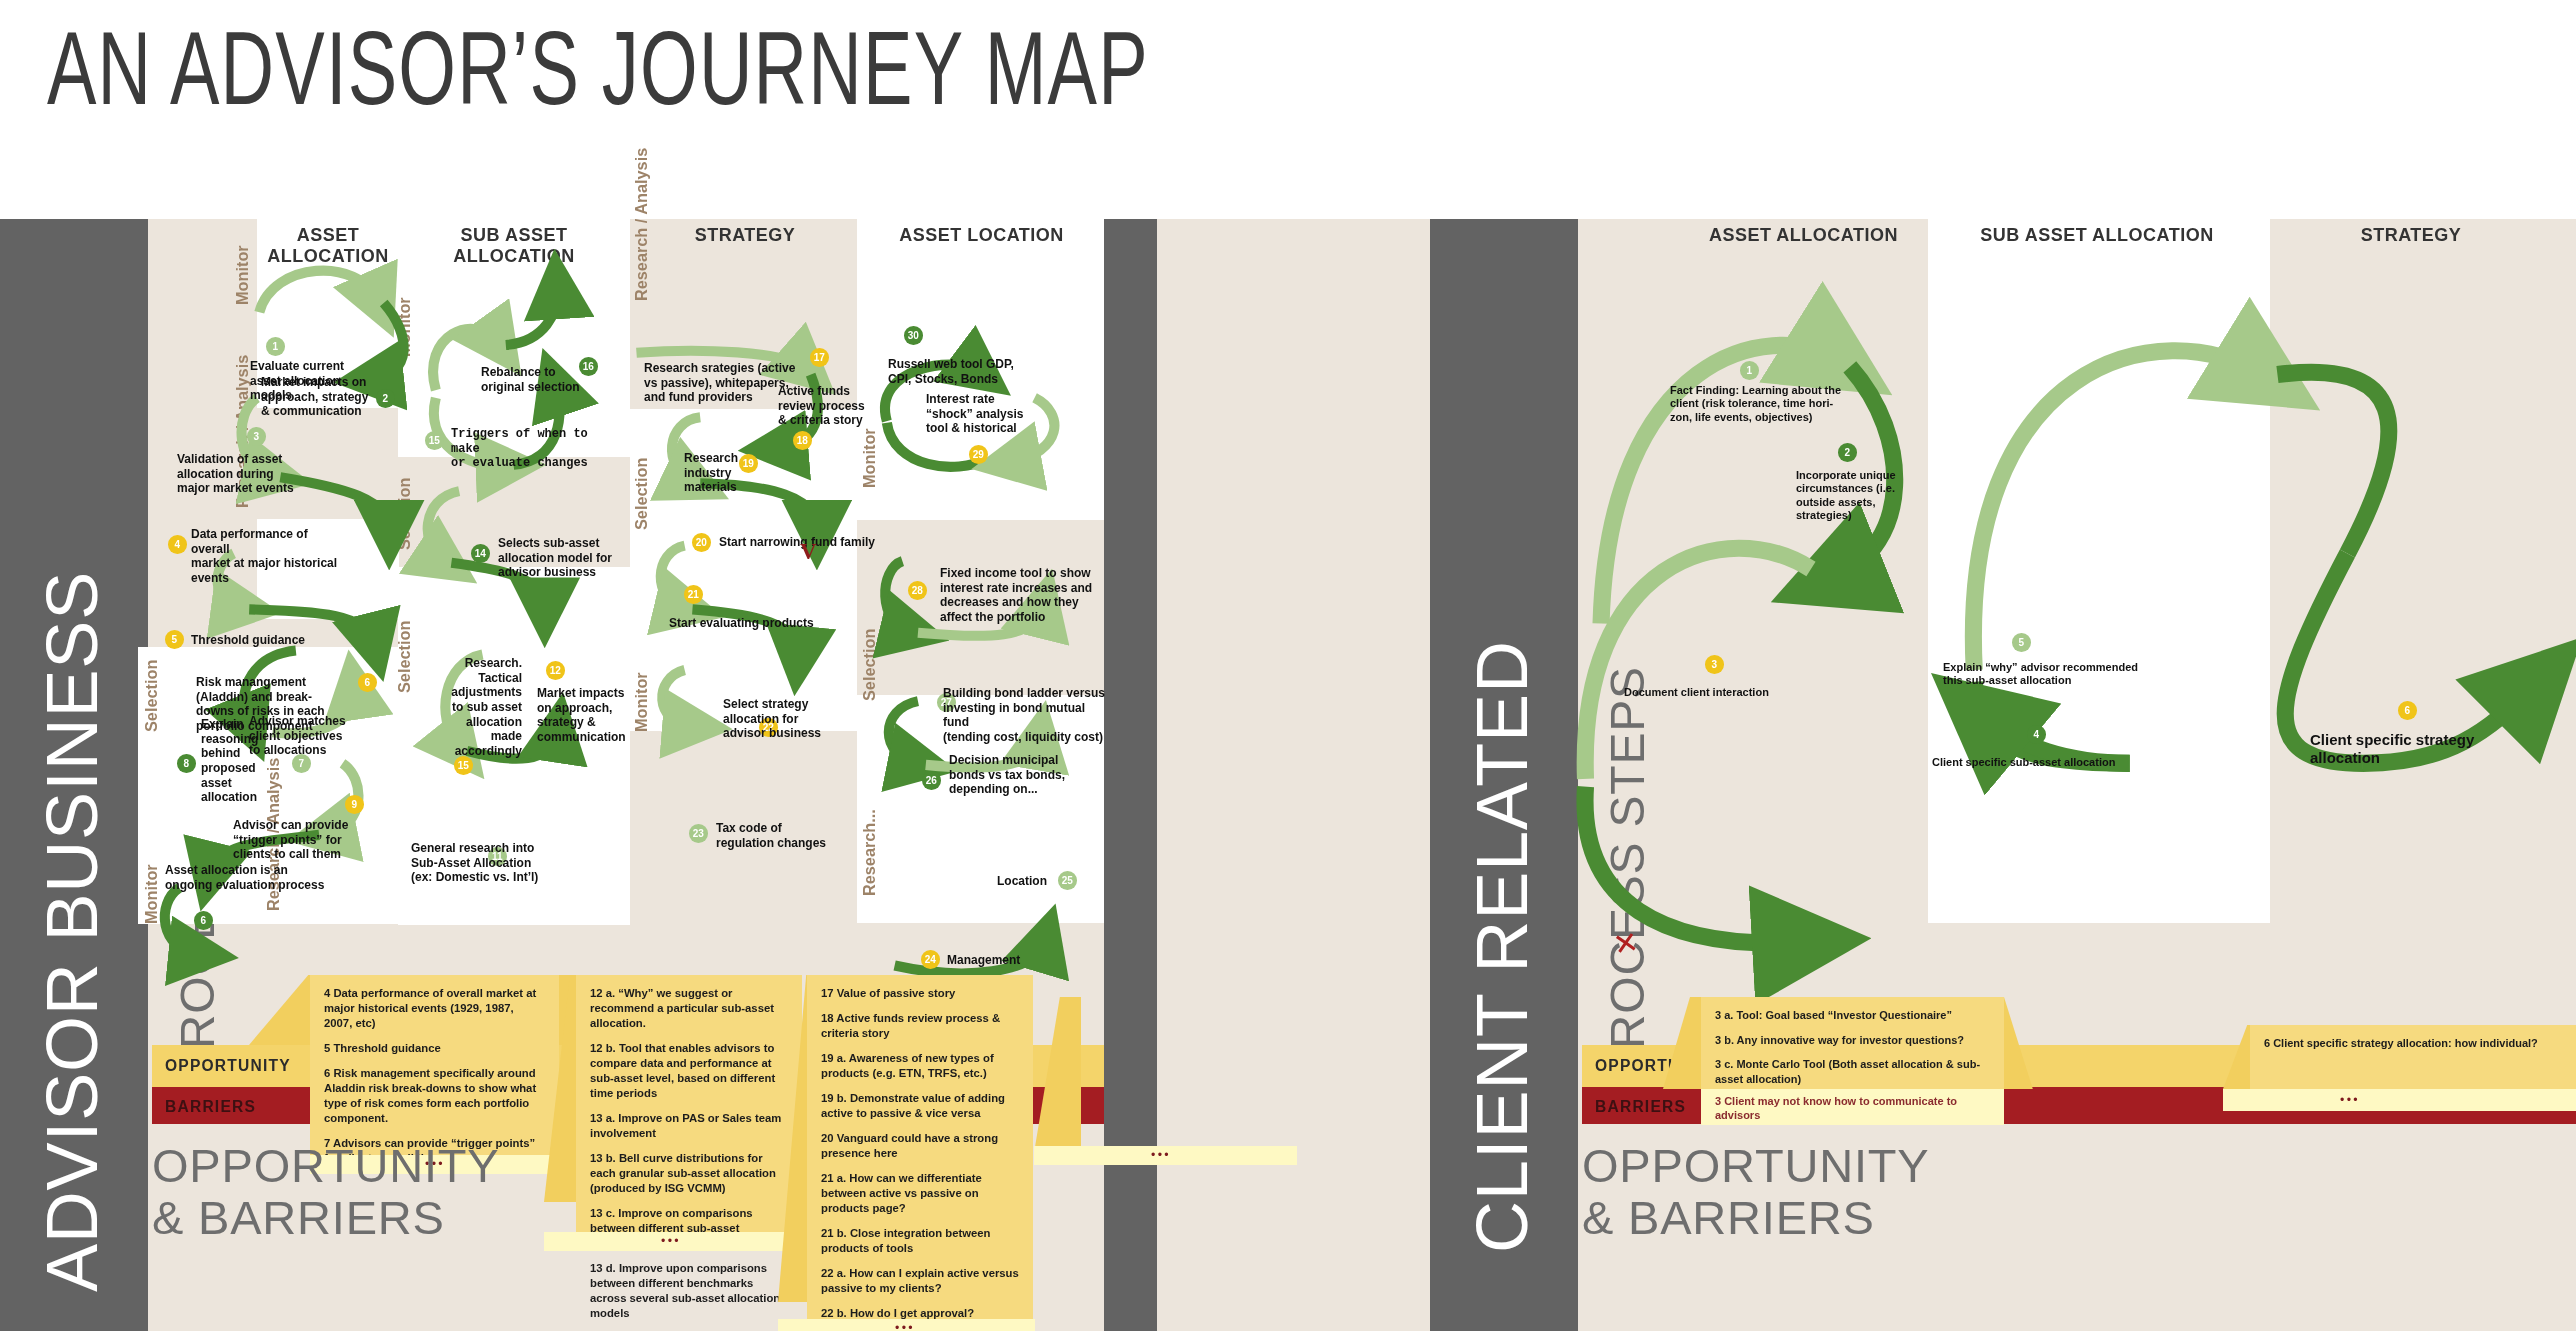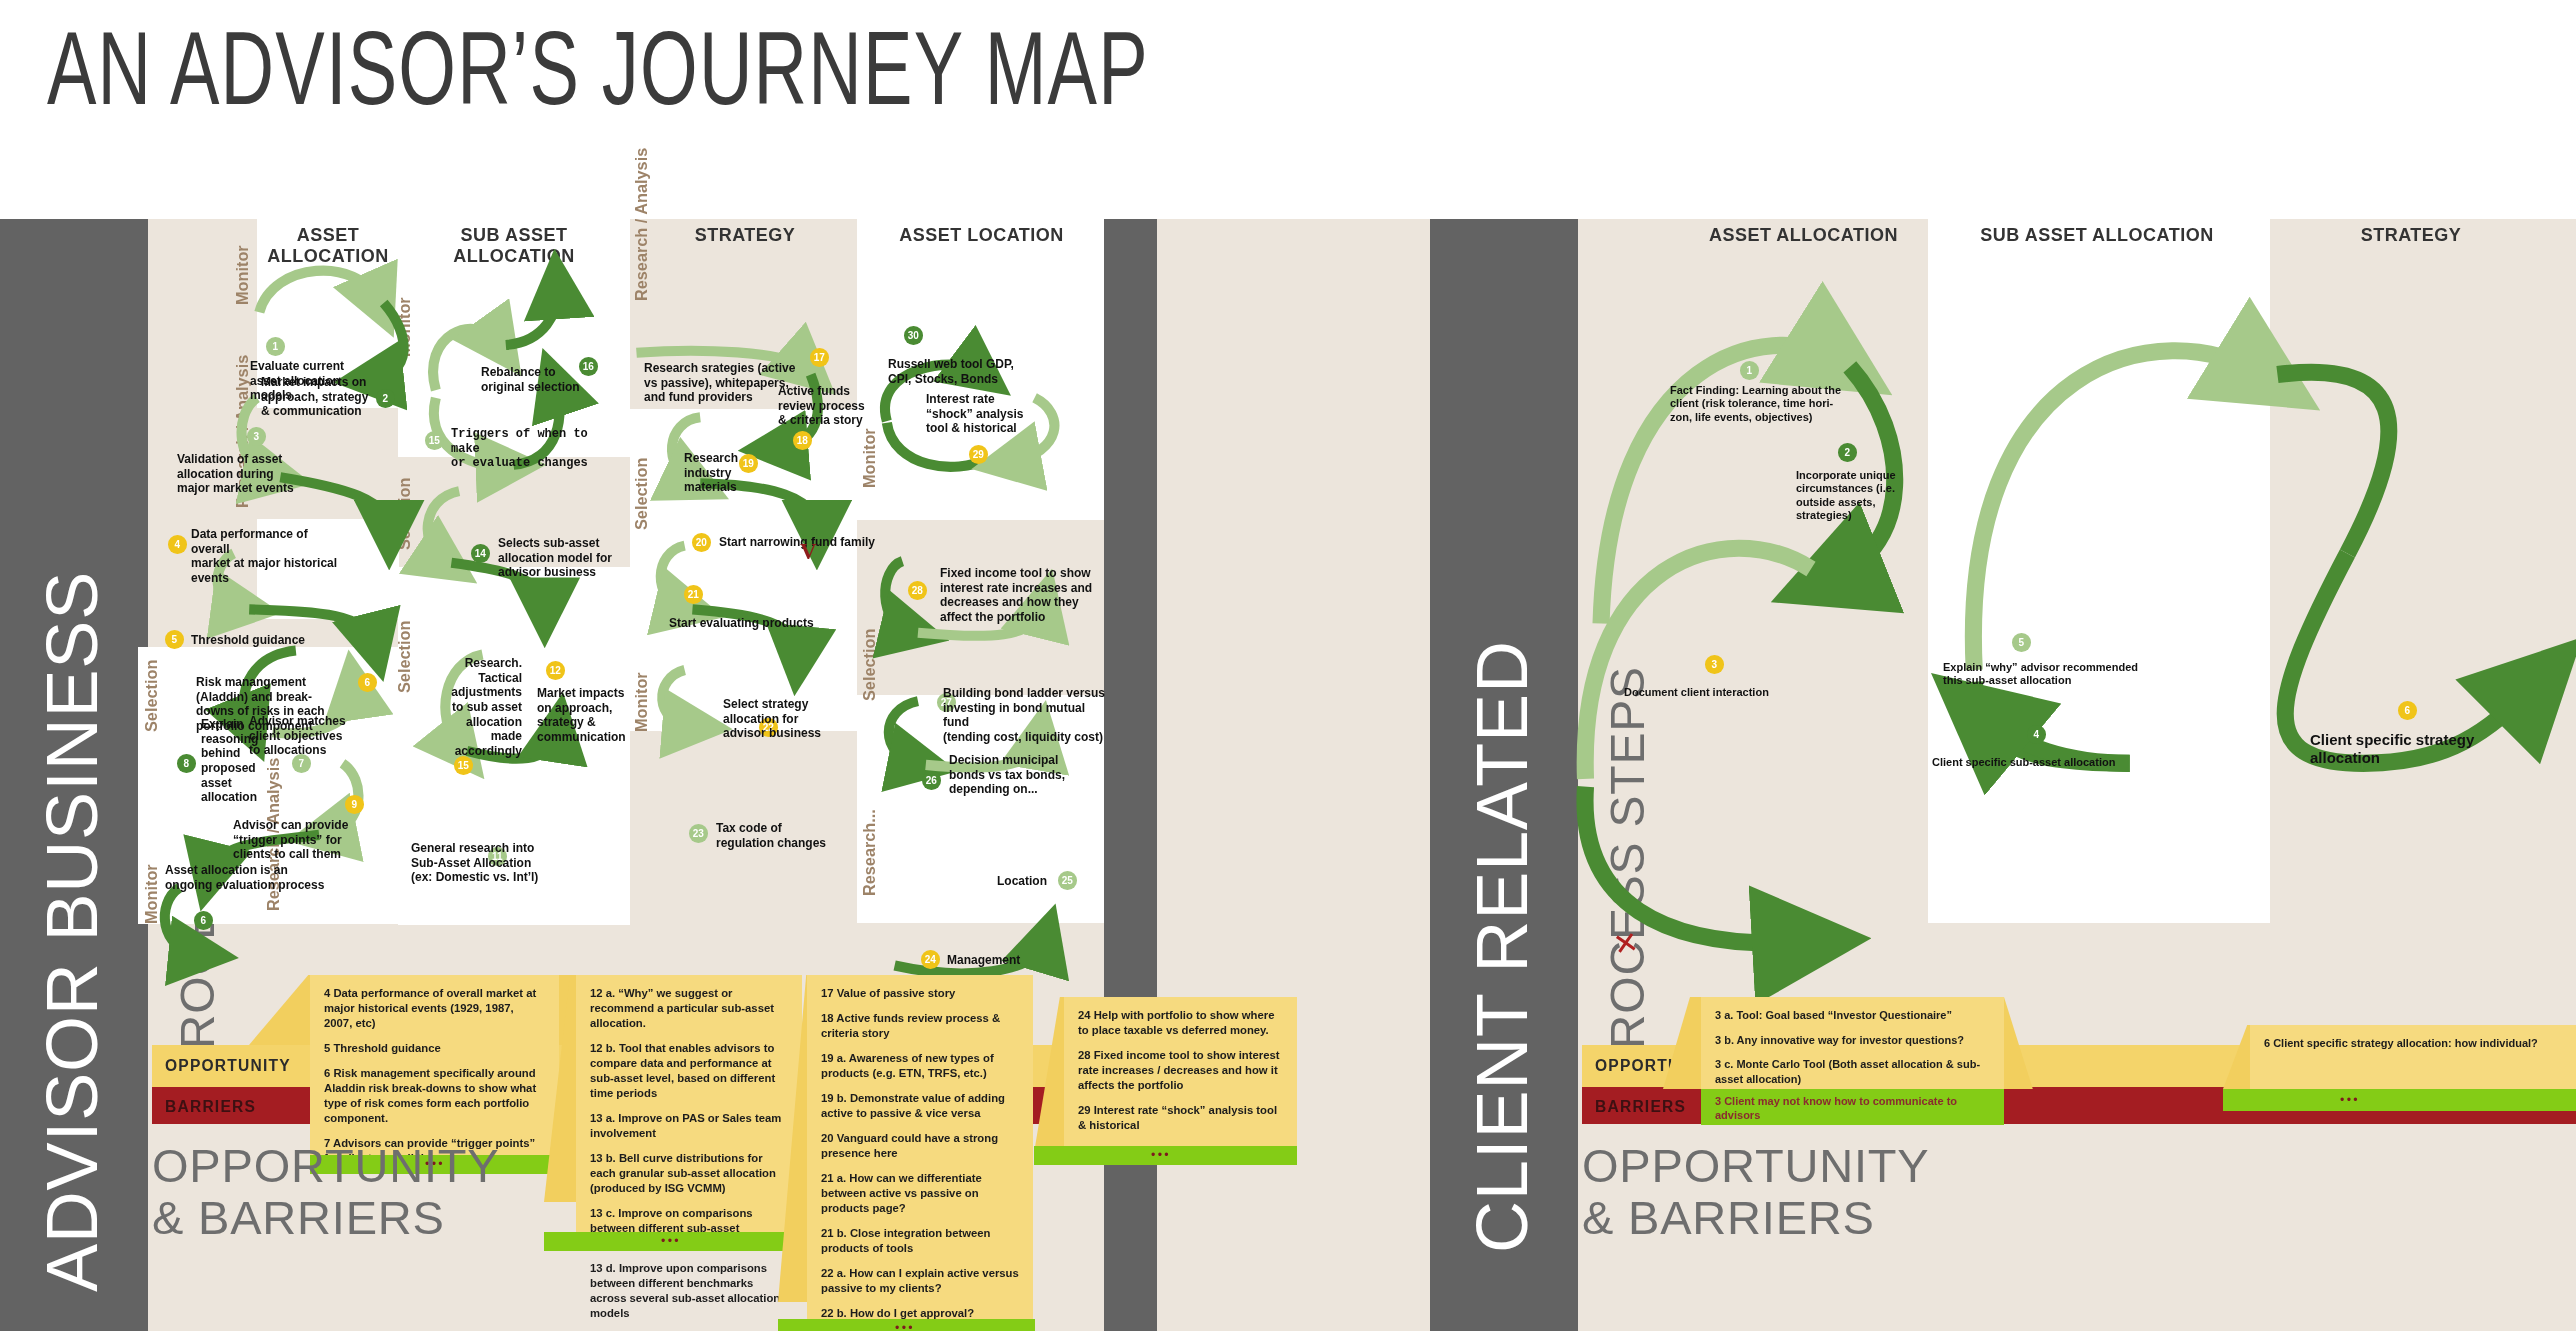--- a/index.html
+++ b/index.html
@@ -48,21 +48,21 @@
 
   
   .opp-band{position:absolute;background:#f4d46a;}
   .bar-band{position:absolute;background:#a41d22;}
   .band-label{position:absolute;font-size:15.6px;font-weight:bold;color:#2b2b2b;
        letter-spacing:1.2px;}
   .bar-label{color:#3d1012;}
   .oppbox{position:absolute;background:#f6da7f;box-sizing:border-box;
        padding:11px 14px;font-size:11.3px;line-height:1.33;color:#1c1c1c;font-weight:bold;}
   .oppbox p{margin:0 0 10px 0;}
-  .barbox{position:absolute;background:#84cc16;}
+  .barbox{position:absolute;background:#fef9c3;}
   .barbox .txt{color:#8a2b2f;font-size:11px;font-weight:bold;line-height:1.3;padding:4.7px 14px;}
   .dots{position:absolute;color:#7d1a1e;font-size:12.4px;letter-spacing:2.3px;}
   .bigfoot{position:absolute;color:#6e6e6e;font-size:47px;line-height:1.05;
        font-family:"Liberation Sans Narrow","Liberation Sans",sans-serif;letter-spacing:0.8px;}
 
   .vmark{position:absolute;color:#8e1c1c;font-size:23px;font-weight:bold;
        font-family:"Liberation Serif",serif;}
   .xmark{position:absolute;color:#b02020;font-size:42px;font-weight:bold;
        font-family:"Liberation Serif",serif;transform:rotate(-10deg);}
 </style>
@@ -361,25 +361,20 @@
       <p>21 b. Close integration between products of tools</p>
       <p>22 a. How can I explain active versus passive to my clients?</p>
       <p>22 b. How do I get approval?</p>
     </div>
   <div class="barbox" style="left:778px;top:1100px;width:257px;height:18.7px;">
     <div class="dots" style="left:117px;top:2.3px;">•••</div>
   </div>
 
   <div style="position:absolute;left:1034px;top:778px;width:47px;height:156px;background:#f2cf5e;
         clip-path:polygon(100% 0,100% 100%,0 100%,55% 0);"></div>
-  <div class="oppbox" id="oppbox3" style="left:1064px;top:778px;width:233px;height:149px;">
-      <p>24 Help with portfolio to show where to place taxable vs deferred money.</p>
-      <p>28 Fixed income tool to show interest rate increases / decreases and how it affects the portfolio</p>
-      <p>29 Interest rate “shock” analysis tool &amp; historical</p>
-    </div>
   <div class="barbox" style="left:1034px;top:927px;width:263px;height:18.7px;">
     <div class="dots" style="left:117px;top:2.3px;">•••</div>
   </div>
 
   <div class="bigfoot" style="left:152px;top:922px;">OPPORTUNITY</div>
   <div class="bigfoot" style="left:152px;top:974px;">&amp; BARRIERS</div>
 </div>
 
 <div class="panel" id="panel-right">
 

